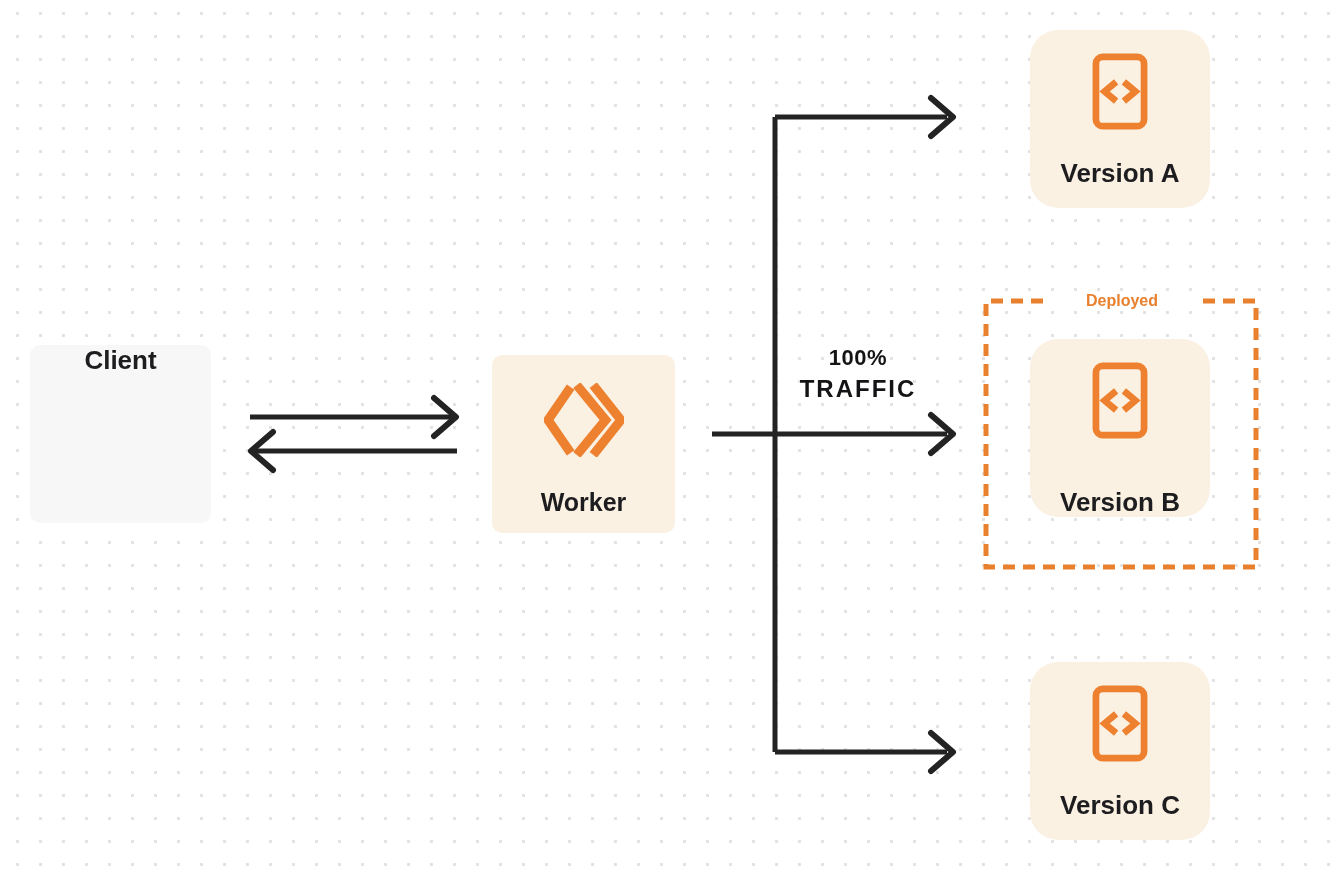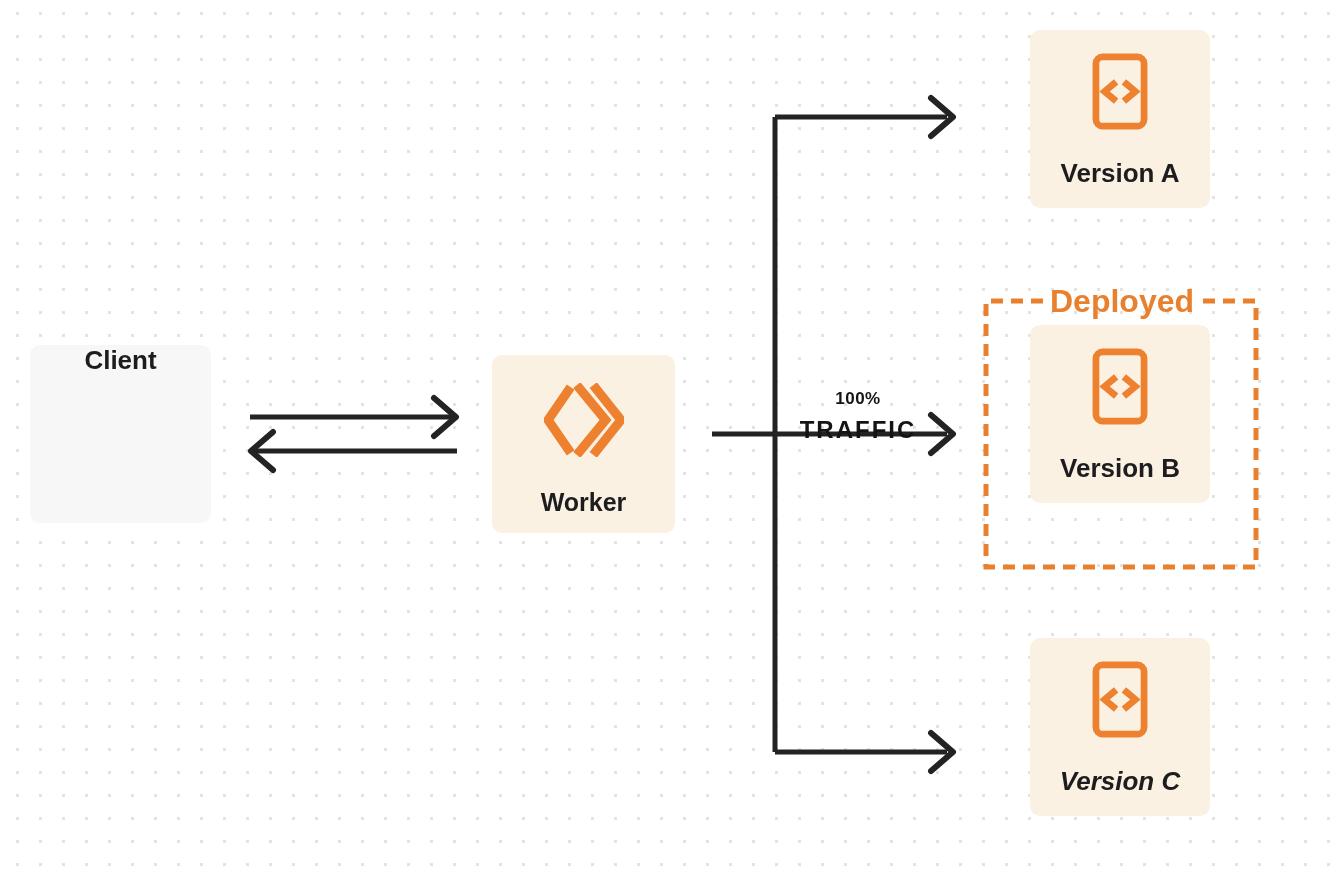--- a/index.html
+++ b/index.html
@@ -55,54 +55,54 @@
   }
   .worker-card .icon { margin-bottom: 26px; }
   .worker-card .node-label { font-size: 25px; }
   .version-card {
     left: 1030px;
     width: 180px; height: 178px;
     background: #fbf1e3;
     justify-content: flex-start;
     padding-top: 23px;
     box-sizing: border-box;
+    border-radius: 28px;
   }
   .version-card .icon { margin-bottom: 24px; }
   .version-a { top: 30px; }
-  .version-b { top: 325px; }
-  .version-c { top: 638px; font-style: italic; }
+  .version-b { top: 339px; justify-content: space-between; }
+  .version-c { top: 662px; }
 
   .traffic-label {
     position: absolute;
     left: 788px; top: 344px;
     width: 140px;
     text-align: center;
     color: #141416;
     font-weight: bold;
   }
   .traffic-label .pct {
-    font-size: 17px;
+    font-size: 22px;
     line-height: 28px;
     letter-spacing: 0.5px;
-    margin-top: 41px;
   }
   .traffic-label .word {
     font-size: 24px;
     line-height: 30px;
     letter-spacing: 2px;
     margin-top: 2px;
   }
   .deployed-label {
     position: absolute;
     left: 1045px; top: 288px;
     width: 154px;
     text-align: center;
     color: #e8802e;
     font-weight: bold;
-    font-size: 32px;
+    font-size: 16px;
     line-height: 26px;
   }
 </style>
 </head>
 <body>
 
 <div class="stage">
 
   <svg class="connectors" viewBox="0 0 1338 878" xmlns="http://www.w3.org/2000/svg">
     <g fill="none" stroke="#232323" stroke-width="5">

